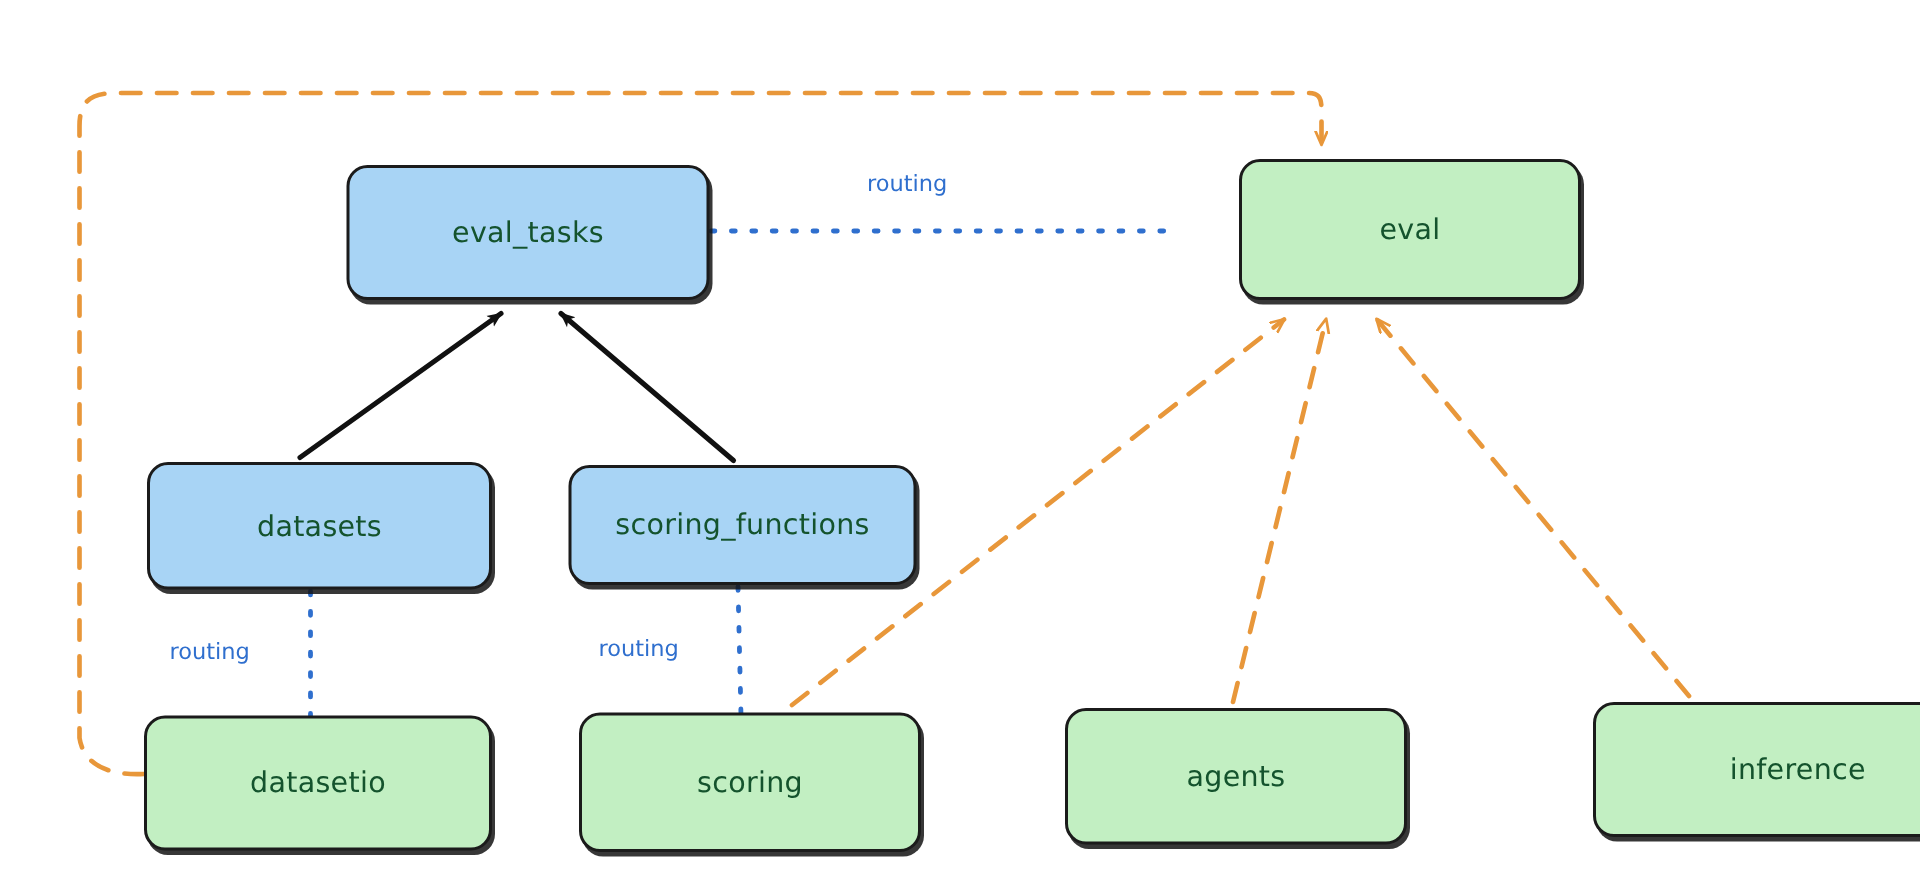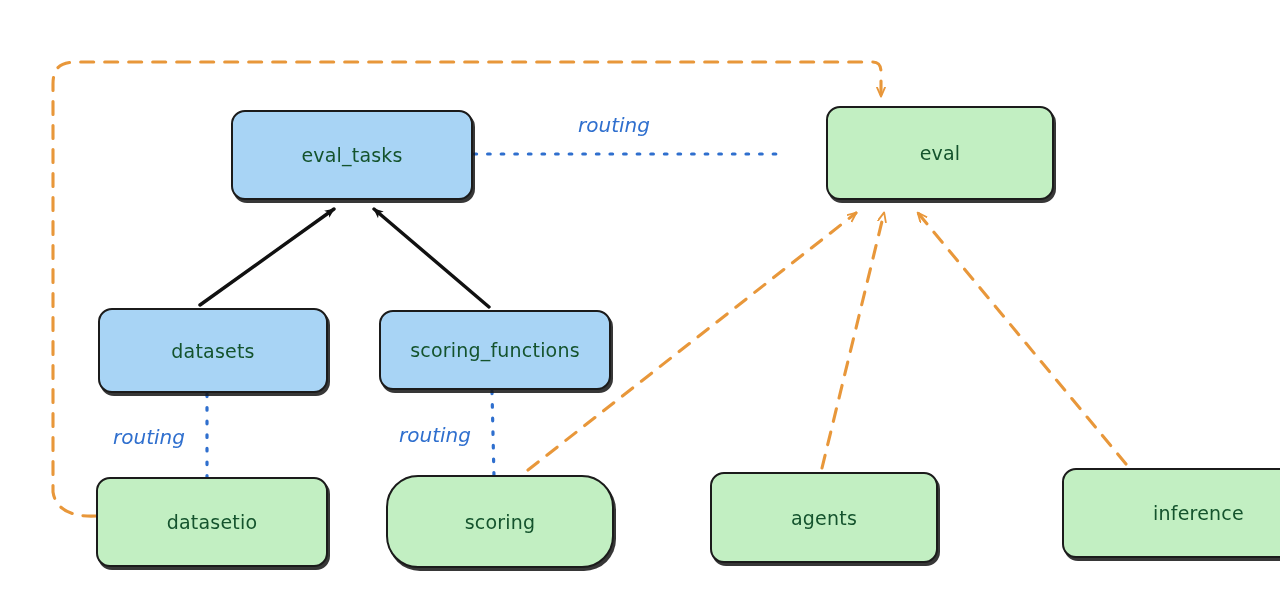--- a/index.html
+++ b/index.html
@@ -8,22 +8,22 @@
   #stage{position:relative;width:1280px;height:596px;background:#fff;}
   #wires{position:absolute;left:0;top:0;width:1280px;height:596px;}
   .node{position:absolute;box-sizing:border-box;
         border:2.6px solid #1b1b1b;border-radius:14px;
         display:flex;align-items:center;justify-content:center;
         font-size:19px;color:#14532d;letter-spacing:.2px;
         box-shadow:2px 3px 0 rgba(20,20,20,.85);}
   .node.blue{background:#a8d4f5;}
   .node.green{background:#c2efc2;}
   .node span{pointer-events:none;}
-  .edge-label{position:absolute;font-size:20px;color:#2f6fce;
-              white-space:nowrap;font-style:italic;}
+  .edge-label{position:absolute;font-size:15px;color:#2f6fce;
+              white-space:nowrap;}
 </style>
 </head>
 <body>
 
 <div id="stage">
 
   <svg id="wires" viewBox="0 0 1280 596">
     <defs>
       <marker id="arrowBlack" markerWidth="14" markerHeight="14" refX="9" refY="5" orient="auto" markerUnits="userSpaceOnUse">
         <path d="M0,0.6 L10,5 L0,9.4 L2.6,5 Z" fill="#111111"></path>
@@ -83,21 +83,21 @@
   </div>
 
   <div class="node blue" style="left:98px;top:308px;width:230px;height:85px;">
     <span>datasets</span>
   </div>
 
   <div class="node green" style="left:96px;top:477px;width:232px;height:90px;">
     <span>datasetio</span>
   </div>
 
-  <div class="node green" style="left:386px;top:475px;width:228px;height:93px;border-radius:32px;">
+  <div class="node green" style="left:386px;top:475px;width:228px;height:93px;">
     <span>scoring</span>
   </div>
 
   <div class="node green" style="left:710px;top:472px;width:228px;height:91px;">
     <span>agents</span>
   </div>
 
   <div class="node green" style="left:1062px;top:468px;width:273px;height:90px;">
     <span>inference</span>
   </div>

